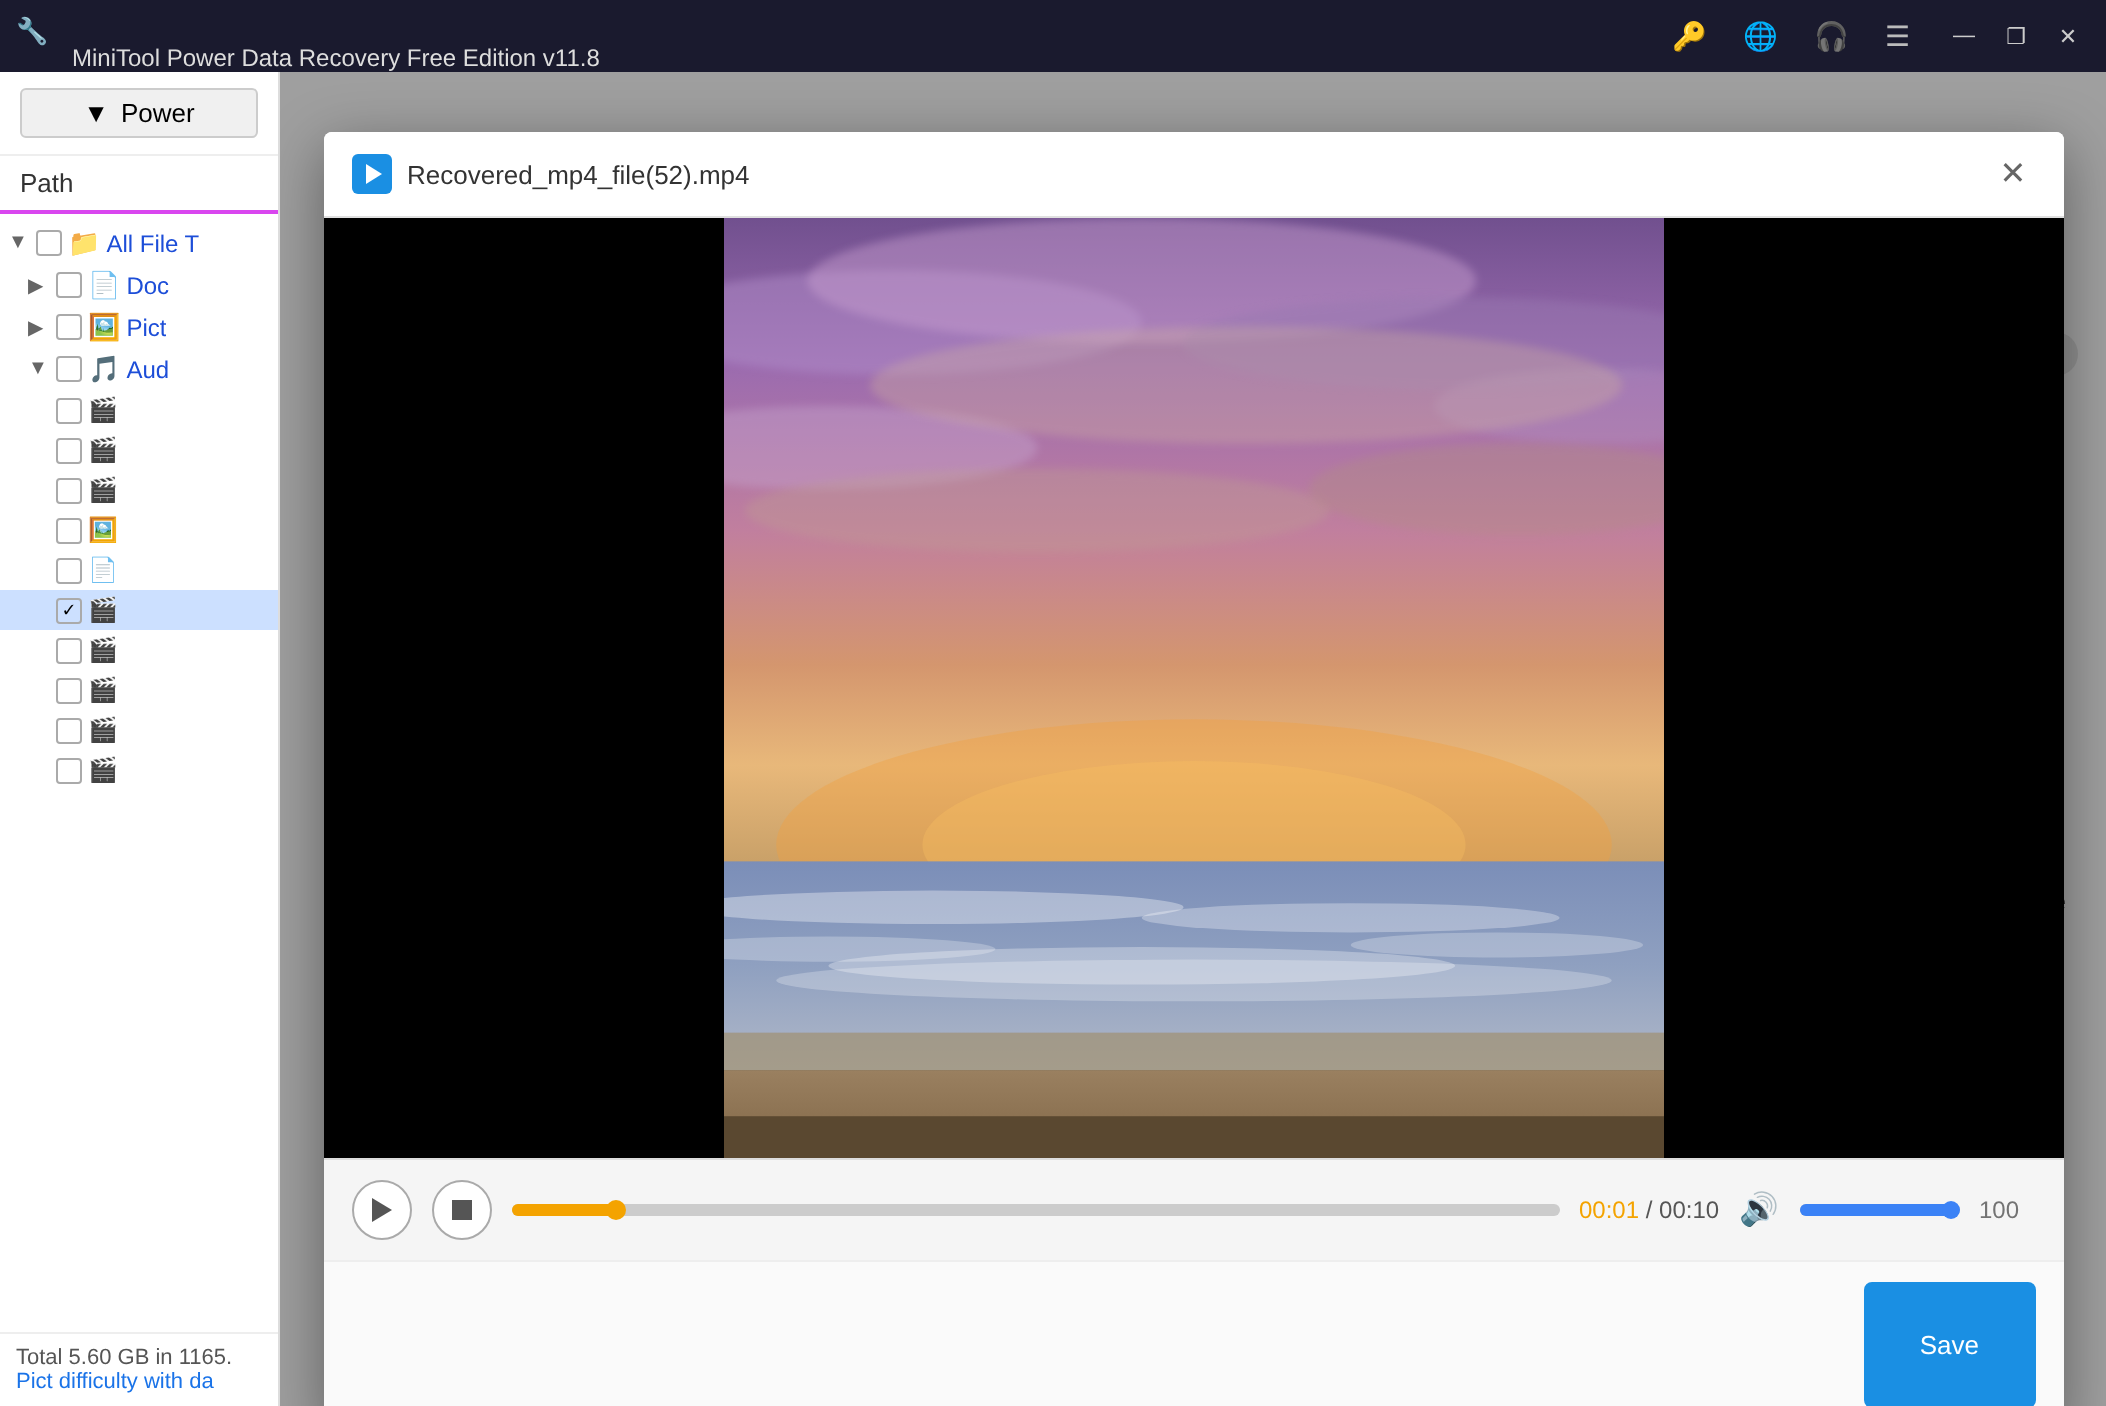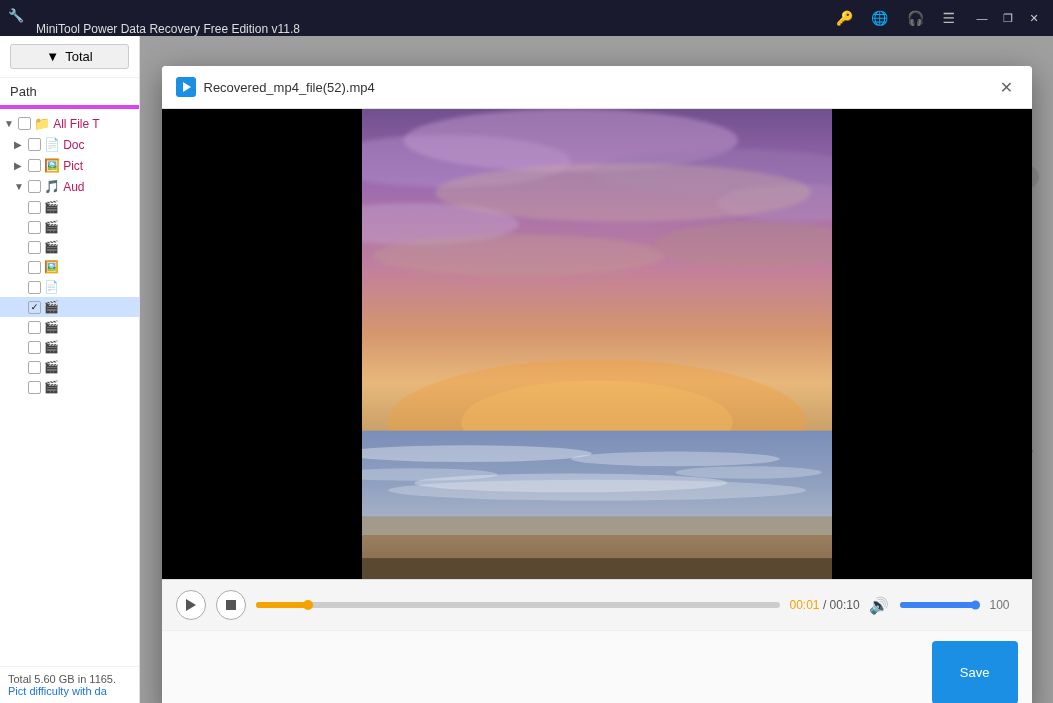--- a/index.html
+++ b/index.html
@@ -93,21 +93,21 @@
       cursor: pointer;
       font-size: 13px;
       width: 100%;
       justify-content: center;
     }
     .sidebar-path-label {
       padding: 6px 10px;
       font-size: 13px;
       color: #333;
       font-weight: 500;
-      border-bottom: 4px solid #d946ef;
+      border-bottom: 2px solid #d946ef;
     }
     .tree-area {
       flex: 1;
       overflow-y: auto;
       padding: 4px 0;
     }
     .tree-item {
       display: flex;
       align-items: center;
       padding: 3px 4px;
@@ -132,21 +132,21 @@
       margin-right: 3px;
       flex-shrink: 0;
       display: flex;
       align-items: center;
       justify-content: center;
       font-size: 9px;
     }
     .tree-item-label {
       overflow: hidden;
       text-overflow: ellipsis;
-      color: #be185d;
+      color: #1d4ed8;
     }
     .tree-indent { padding-left: 14px; }
     .tree-indent2 { padding-left: 28px; }
 
     
     .sidebar-bottom {
       border-top: 1px solid #eee;
       padding: 6px 8px;
       font-size: 11px;
       color: #555;
@@ -406,21 +406,21 @@
     <div class="win-btn close">✕</div>
   </div>
 </div>
 
 <div class="app-body">
 
   <div class="sidebar">
     <div class="sidebar-filter">
       <button class="filter-btn">
         <span>▼</span>
-        <span>Total</span>
+        <span>Power</span>
       </button>
     </div>
     <div class="sidebar-path-label">Path</div>
     <div class="tree-area">
 
       <div class="tree-item">
         <span class="expand-icon">▼</span>
         <div class="cb"></div>
         <span style="margin-right:3px;font-size:13px;">📁</span>
         <span class="tree-item-label">All File T</span>

